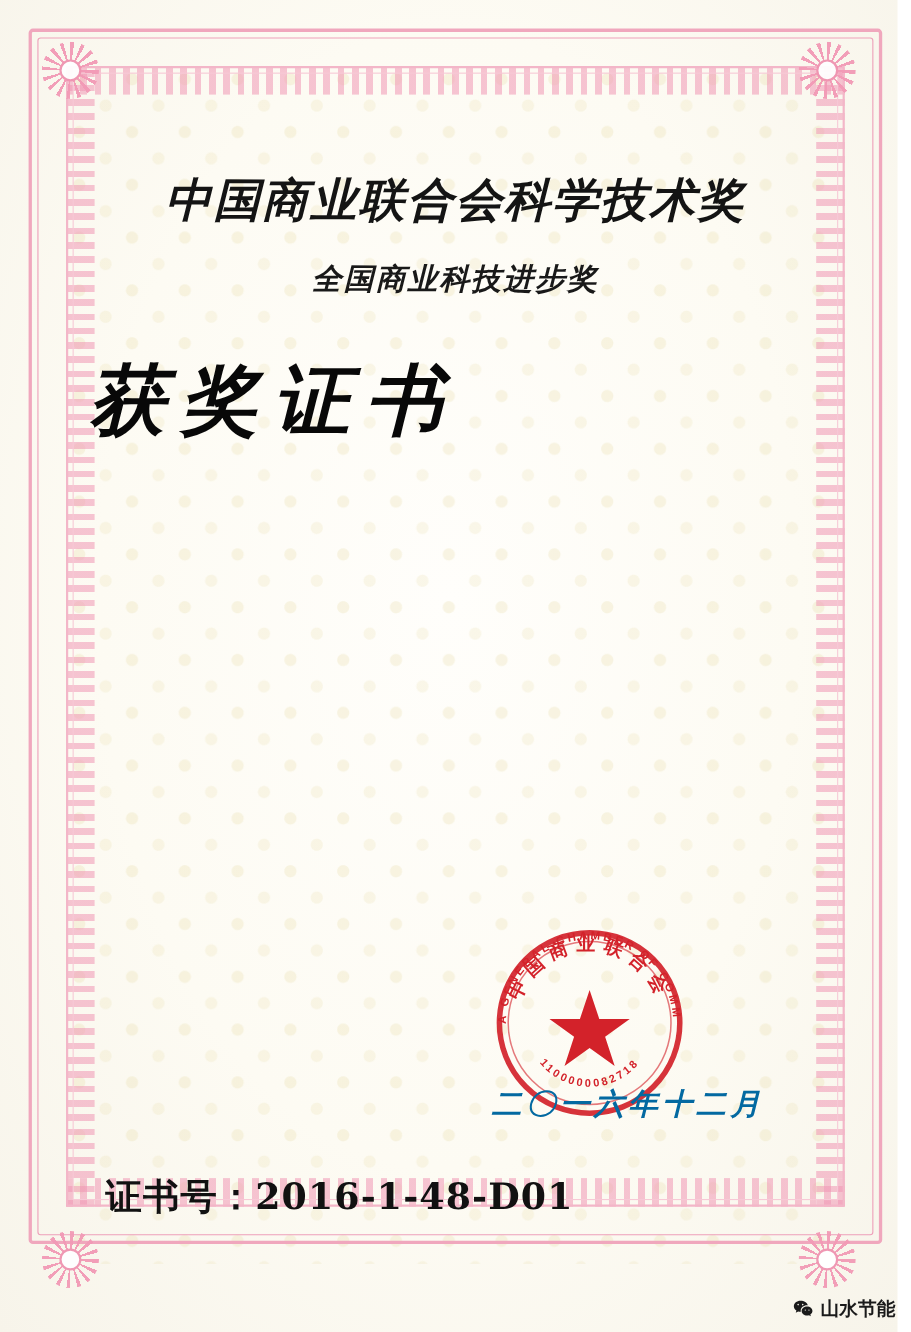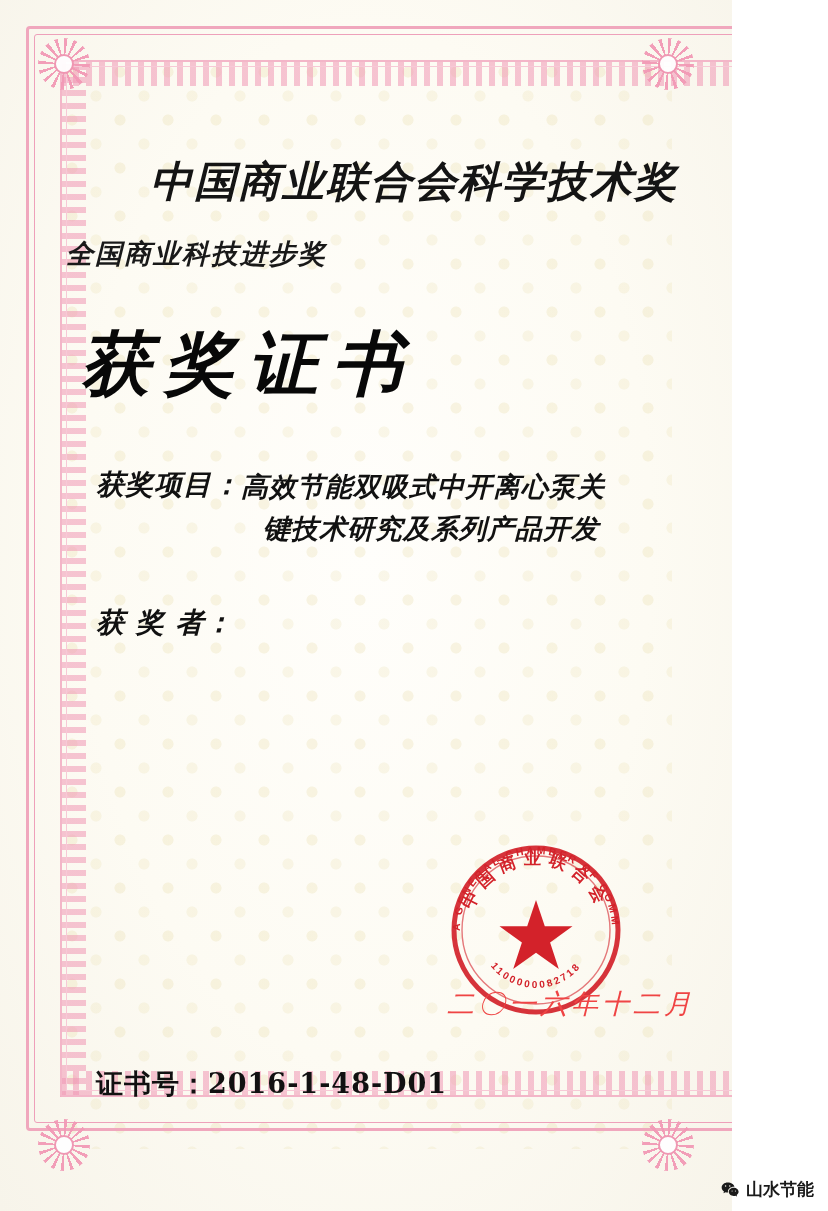--- a/index.html
+++ b/index.html
@@ -12,21 +12,21 @@
     height: 1211px;
     position: relative;
     font-family: "Liberation Serif", "DejaVu Serif", serif;
     overflow: hidden;
   }
 
   
   .certificate {
     position: absolute;
     left: 0; top: 0;
-    width: 732px;
+    width: 816px;
     height: 1211px;
     background: #fdfcf7;
     overflow: hidden;
   }
 
   
   .paper-tint {
     position: absolute;
     inset: 0;
     background:
@@ -156,20 +156,21 @@
     font-weight: bold;
     letter-spacing: 2px;
     color: #141414;
     font-family: "DejaVu Serif", "Liberation Serif", serif;
     font-style: italic;
   }
   .title-sub {
     position: absolute;
     left: 0; right: 0;
     top: 170px;
+    text-align: center;
     font-size: 27px;
     font-weight: bold;
     letter-spacing: 2px;
     color: #191919;
     font-family: "DejaVu Serif", "Liberation Serif", serif;
     font-style: italic;
   }
   .title-big {
     position: absolute;
     left: 0; right: 0;
@@ -228,32 +229,32 @@
   }
   .seal svg { display: block; }
 
   .seal-date {
     position: absolute;
     left: 355px;
     top: 920px;
     width: 300px;
     text-align: center;
     font-size: 27px;
-    font-weight: normal;
-    color: #ef4444;
+    font-weight: bold;
+    color: #0369a1;
     letter-spacing: 4px;
     font-family: "DejaVu Serif", "Liberation Serif", serif;
     font-style: italic;
   }
 
   .cert-no {
     position: absolute;
     left: 30px;
     top: 1000px;
-    font-size: 27px;
+    font-size: 33px;
     font-weight: bold;
     color: #111;
     letter-spacing: 1px;
     font-family: "DejaVu Serif", "Liberation Serif", serif;
   }
 
   
   .wechat-badge {
     position: absolute;
     right: 14px;
@@ -292,33 +293,25 @@
   <div class="content">
 
     <div class="title-main">中国商业联合会科学技术奖</div>
 
     <div class="title-sub">全国商业科技进步奖</div>
 
     <div class="title-big">获奖证书</div>
 
     <div class="fields">
 
-      <div class="field-row">
-        <div class="field-label">获奖项目：</div>
-        <div class="field-value">
-          <div>高效节能双吸式中开离心泵关</div>
-          <div style="padding-left:22px;">键技术研究及系列产品开发</div>
-        </div>
-      </div>
 
       <div class="field-row level">
       </div>
 
       <div class="field-row gap-top">
-        <div class="field-label">获 奖 者：</div>
       </div>
 
     </div>
 
     <div class="seal">
       <svg viewBox="0 0 184 184" width="184" height="184" aria-hidden="true">
         <defs>
           <path id="arcTopCn" d="M 92,92 m -66,0 a 66,66 0 1,1 132,0" fill="none"></path>
           <path id="arcTopEn" d="M 92,92 m -76,0 a 76,76 0 1,1 152,0" fill="none"></path>
           <path id="arcBottom" d="M 92,92 m -58,0 a 58,58 0 1,0 116,0" fill="none"></path>

